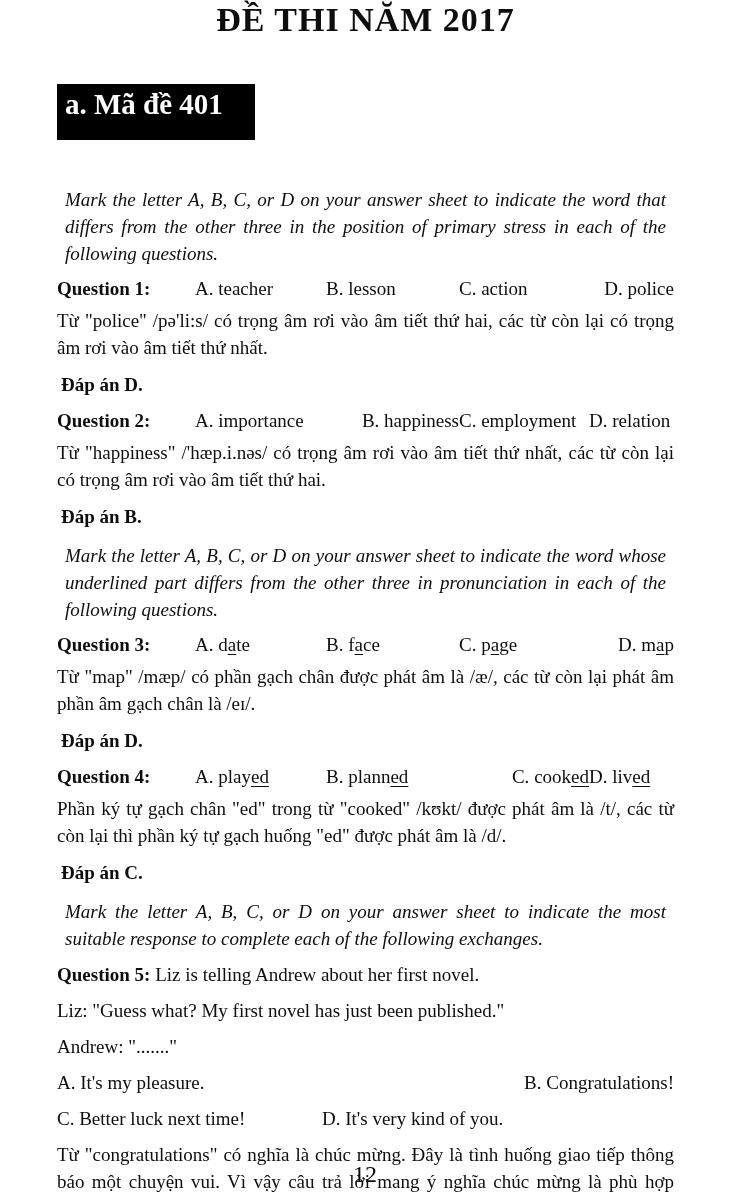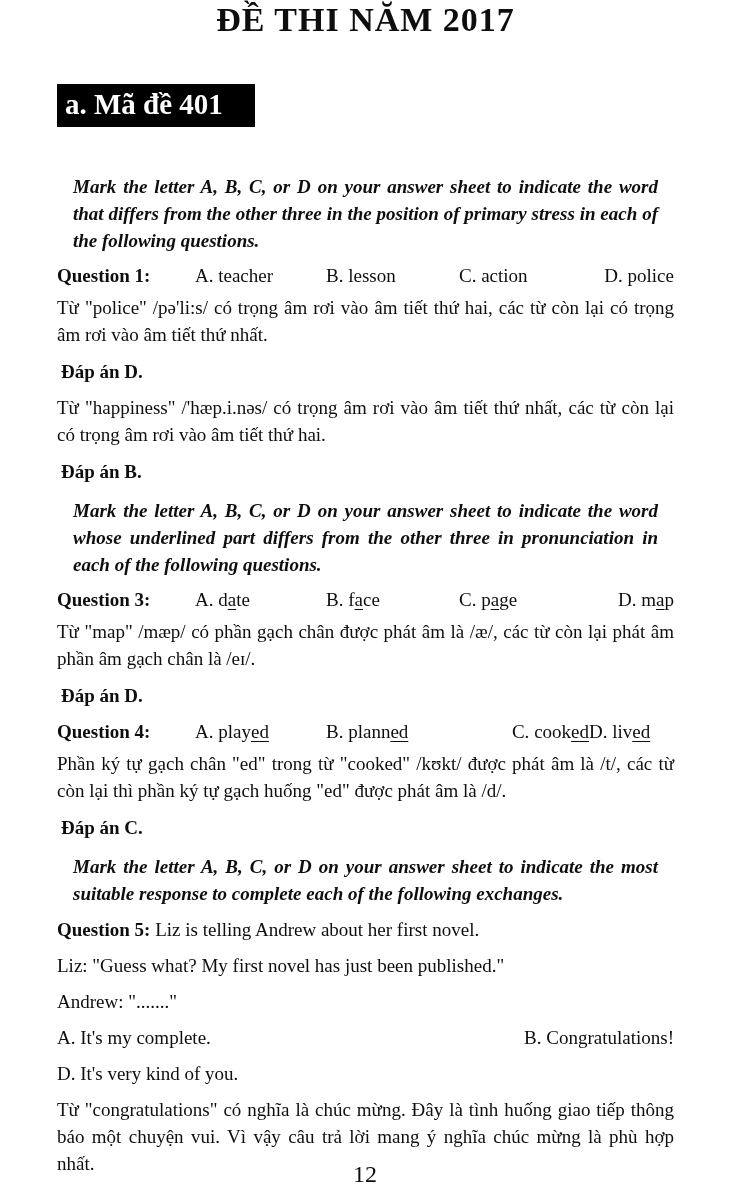--- a/index.html
+++ b/index.html
@@ -25,30 +25,30 @@
   }
 
   .section-wrap { margin-top: 44px; }
   .section-heading {
     display: inline-block;
     background: #000000;
     color: #ffffff;
     font-size: 29px;
     line-height: 36px;
     font-weight: bold;
-    padding: 2px 20px 5px 8px;
+    padding: 2px 20px 18px 8px;
     min-width: 170px;
   }
 
   p { margin: 0; }
   .instruction {
-    font-weight: bold;
+    font-weight: normal;
     font-style: italic;
     text-align: justify;
-    margin: 12px 16px 5px;
+    margin: 12px 8px 5px;
   }
   .mt-lg { margin-top: 46px; }
 
   .q-row {
     display: grid;
     grid-template-columns: 138px 131px 133px 130px auto;
     margin: 8px 0 5px;
     white-space: nowrap;
   }
   .q-label { font-weight: bold; }
@@ -91,20 +91,27 @@
     <div class="q-row">
       <span class="q-label">Question 1:</span>
       <span>A. teacher</span>
       <span>B. lesson</span>
       <span>C. action</span>
       <span class="bold">D. police</span>
     </div>
     <p class="expl">Từ "police" /pə'li:s/ có trọng âm rơi vào âm tiết thứ hai, các từ còn lại có trọng âm rơi vào âm tiết thứ nhất.</p>
     <p class="answer">Đáp án D.</p>
 
+    <div class="q-row">
+      <span class="q-label">Question 2:</span>
+      <span>A. importance</span>
+      <span class="bold">B. happiness</span>
+      <span>C. employment</span>
+      <span>D. relation</span>
+    </div>
     <p class="expl">Từ "happiness" /'hæp.i.nəs/ có trọng âm rơi vào âm tiết thứ nhất, các từ còn lại có trọng âm rơi vào âm tiết thứ hai.</p>
     <p class="answer">Đáp án B.</p>
 
     <p class="instruction">Mark the letter A, B, C, or D on your answer sheet to indicate the word whose underlined part differs from the other three in pronunciation in each of the following questions.</p>
 
     <div class="q-row">
       <span class="q-label">Question 3:</span>
       <span><span>A. </span><span>d</span><span class="u">a</span><span>te</span></span>
       <span><span>B. </span><span>f</span><span class="u">a</span><span>ce</span></span>
       <span><span>C. </span><span>p</span><span class="u">a</span><span>ge</span></span>
@@ -126,24 +133,25 @@
     <p class="instruction">Mark the letter A, B, C, or D on your answer sheet to indicate the most suitable response to complete each of the following exchanges.</p>
 
     <p class="dialog-line">
       <span class="q-label">Question 5:</span>
       <span>Liz is telling Andrew about her first novel.</span>
     </p>
     <p class="dialog-line">Liz: "Guess what? My first novel has just been published."</p>
     <p class="dialog-line">Andrew: "......."</p>
 
     <div class="q5-row">
-      <span>A. It's my complete.</span>
+      <span>A. It's my pleasure.</span>
       <span class="bold">B. Congratulations!</span>
     </div>
     <div class="q5-row">
+      <span>C. Better luck next time!</span>
       <span>D. It's very kind of you.</span>
     </div>
     <p class="expl">Từ "congratulations" có nghĩa là chúc mừng. Đây là tình huống giao tiếp thông báo một chuyện vui. Vì vậy câu trả lời mang ý nghĩa chúc mừng là phù hợp nhất.</p>
 
   </div>
 
   <div class="page-number">12</div>
 </div>
 
 </body></html>

